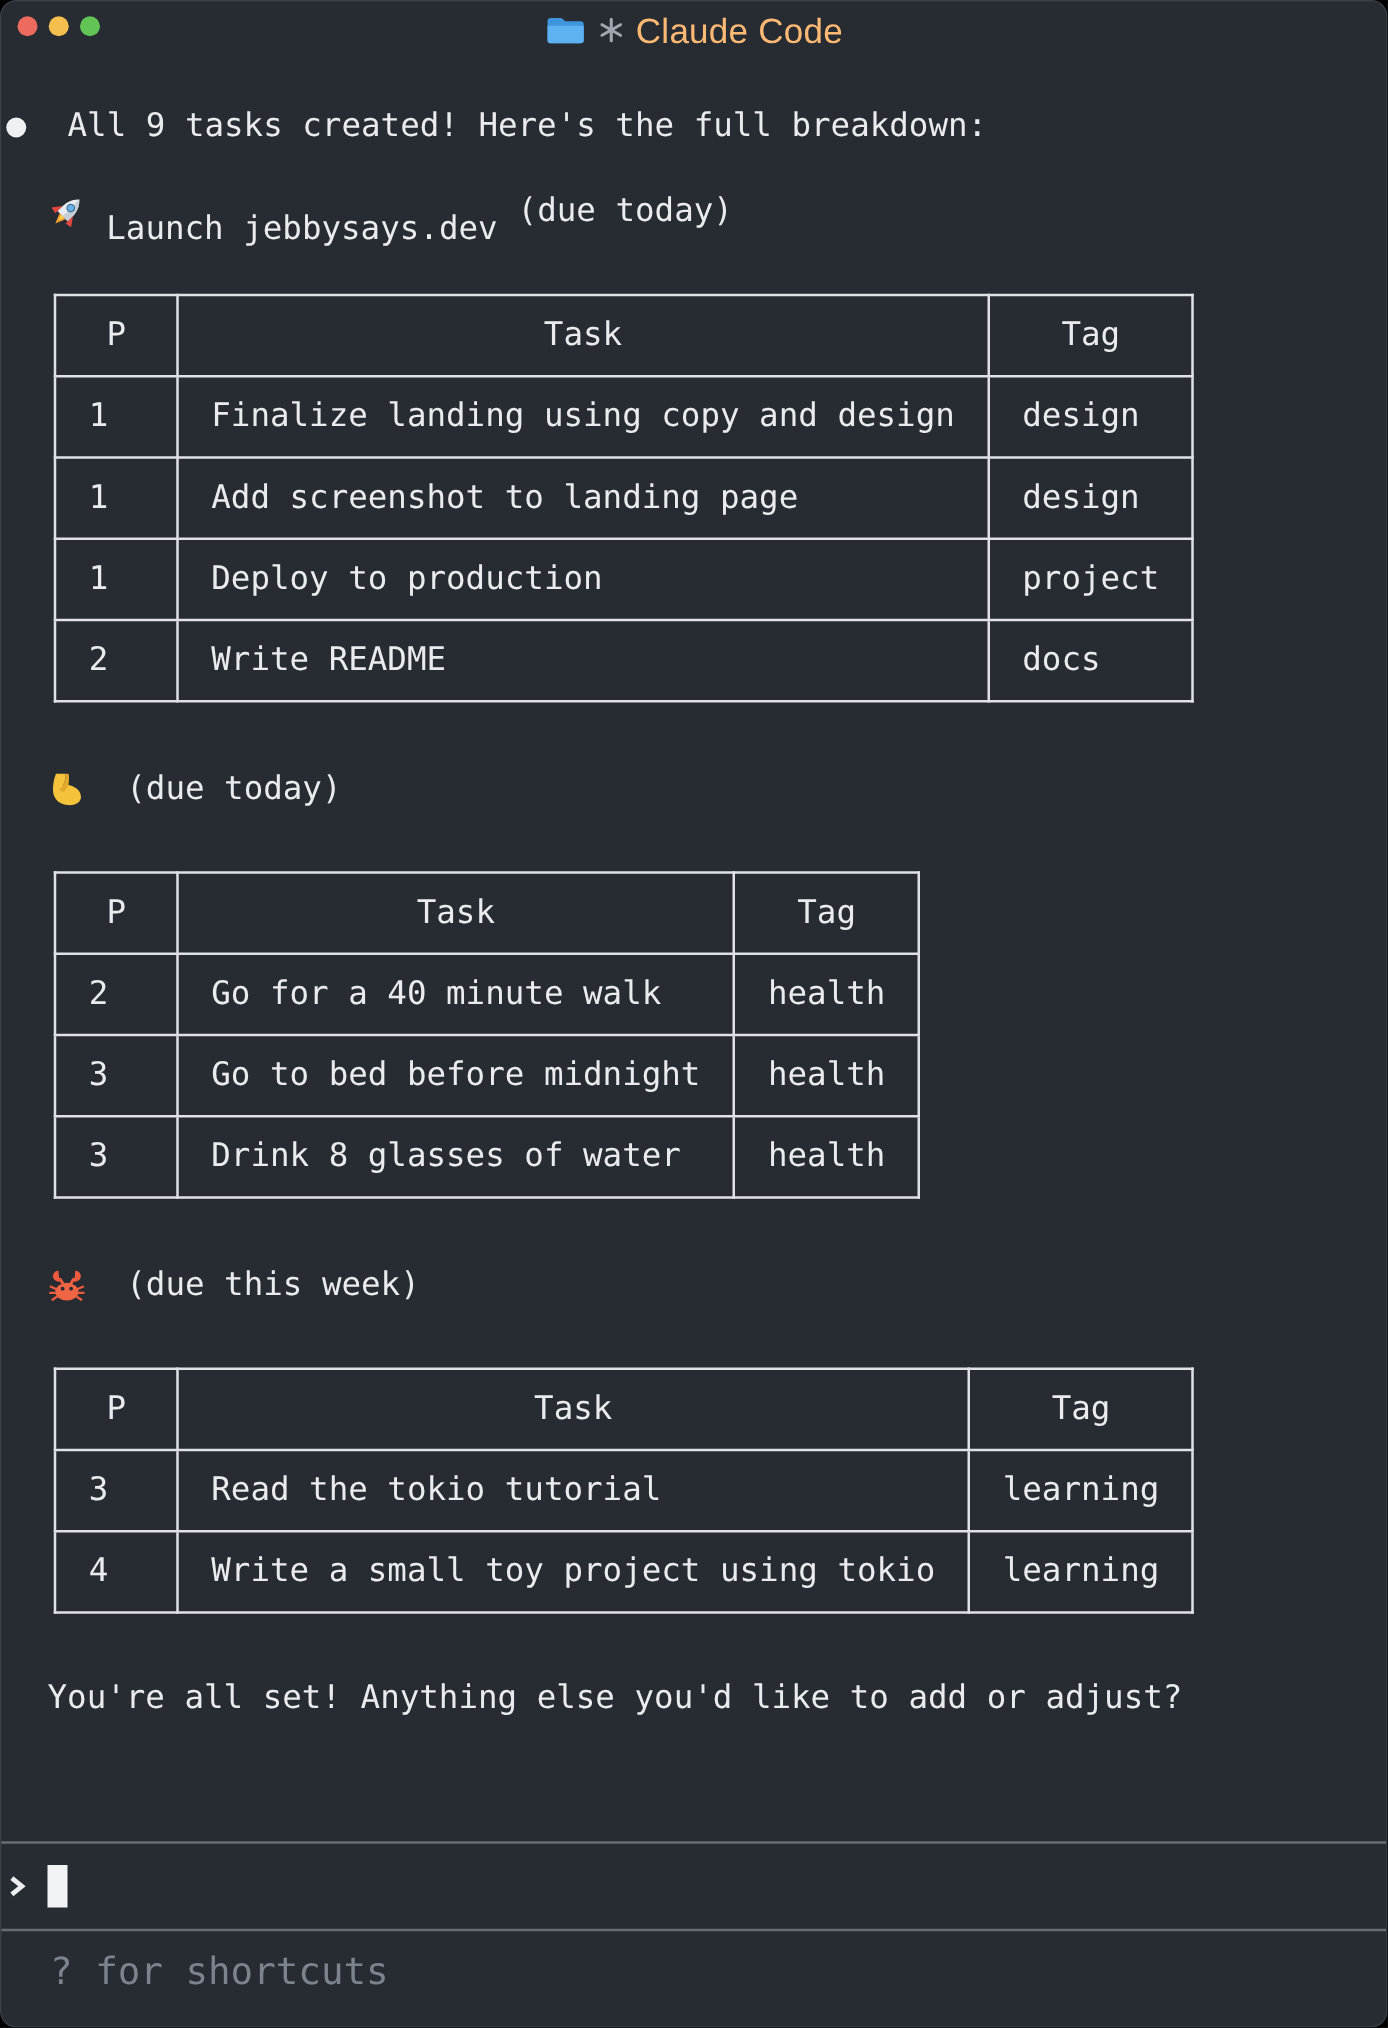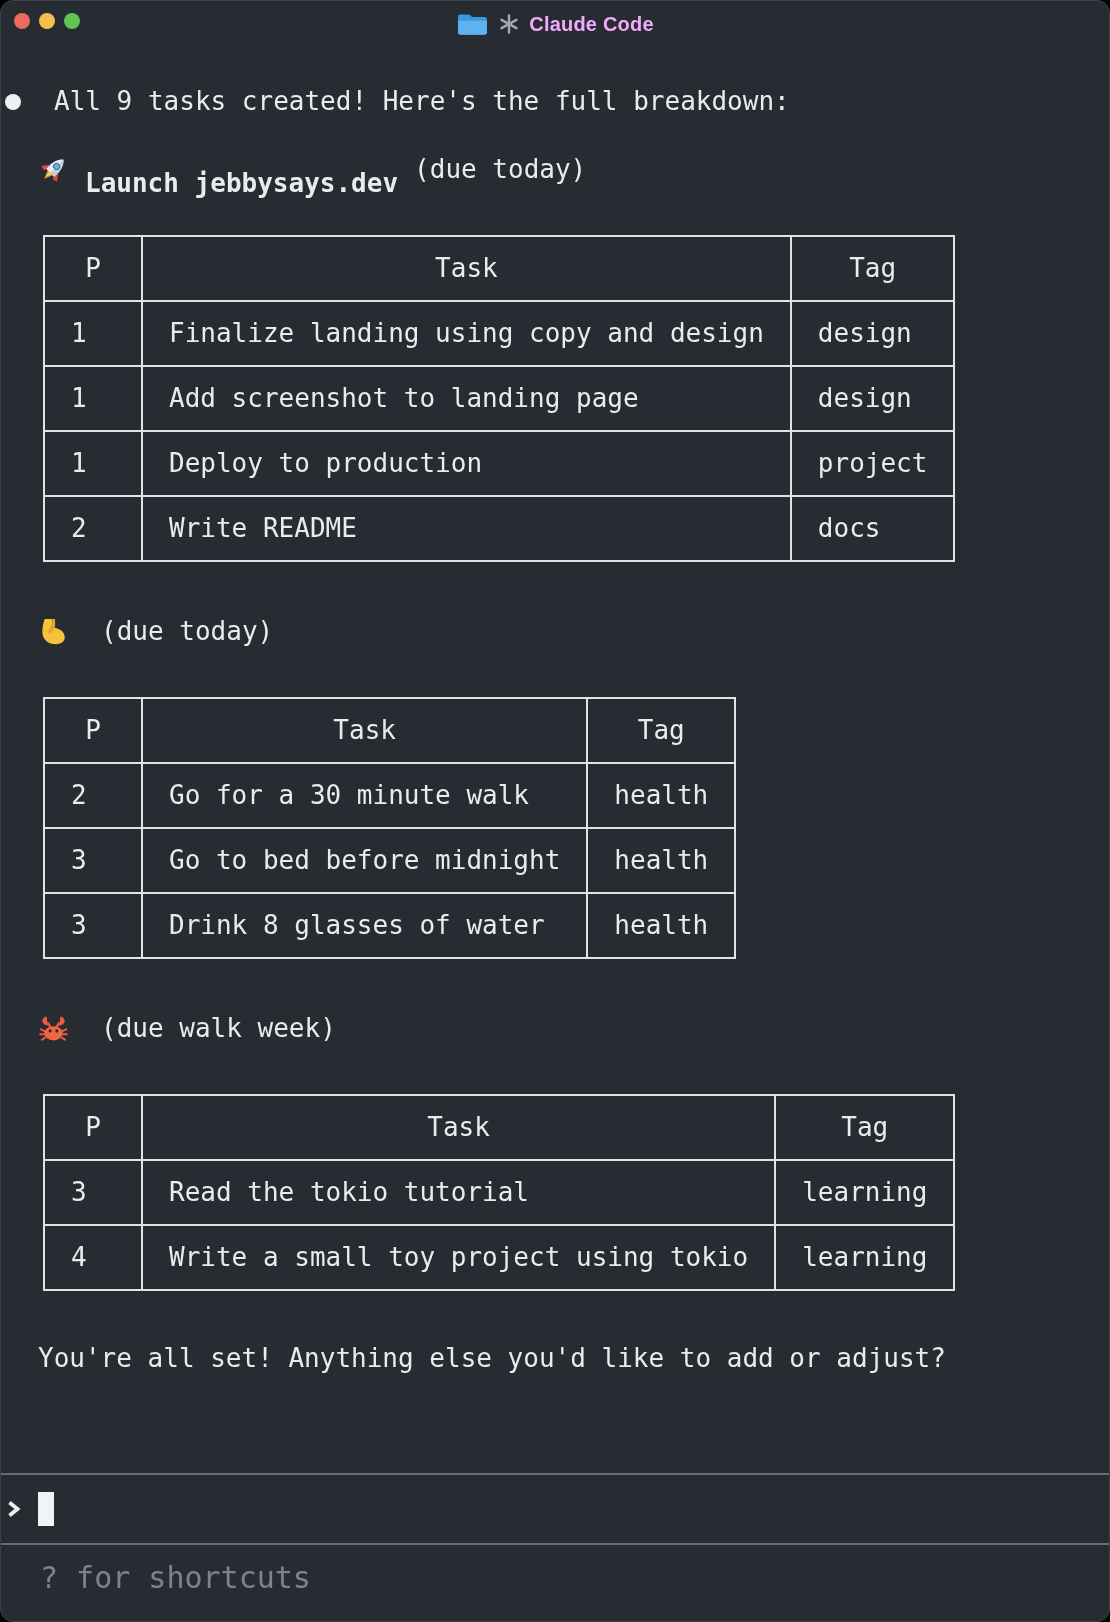--- a/index.html
+++ b/index.html
@@ -31,21 +31,21 @@
   .light { width: 16px; height: 16px; border-radius: 50%; display: inline-block; }
   .light.red    { background: #ec6a5e; }
   .light.yellow { background: #f4bf4f; }
   .light.green  { background: #61c454; }
   .title-group {
     display: flex; align-items: center; gap: 9px;
     margin-top: 4px;
   }
   .title-text {
     font-family: "Liberation Sans", "DejaVu Sans", sans-serif;
-    font-weight: 700; font-size: 20px; color: #f0abfc;
+    font-weight: 400; font-size: 28px; color: #fdba74;
     letter-spacing: 0.2px;
   }
   .folder-wrap svg { display: block; }
   .asterisk-wrap svg { display: block; }
   
   .message {
     margin: 42px 0 0 4px;
     display: flex; align-items: center; gap: 16px;
   }
   .bullet {
@@ -54,21 +54,21 @@
     margin-right: 17px; flex: 0 0 auto;
   }
   .section-header {
     margin-left: 37px;
     display: flex; align-items: center;
     height: 36px;
   }
   .task-section:first-child .section-header { margin-top: 33px; }
   .sec-icon { width: 31px; height: 31px; display: inline-flex; margin-right: 16px; flex: 0 0 auto; }
   .sec-icon svg { width: 31px; height: 31px; }
-  .sec-title { font-weight: 700; margin-top: 29px; }
+  .sec-title { font-weight: 400; margin-top: 29px; }
   .sec-due { margin-left: 16px; }
   table {
     border-collapse: collapse;
     margin: 48px 0 51px 42px;
   }
   th, td {
     border: 2px solid #dfe2e7;
     padding: 0 26px;
     font-size: 26px;
     font-weight: 400;
@@ -203,21 +203,21 @@
       <thead>
             <tr>
               <th>P</th>
               <th>Task</th>
               <th>Tag</th>
             </tr>
           </thead>
       <tbody>
             <tr>
               <td>2</td>
-              <td>Go for a 30 minute walk</td>
+              <td>Go for a 40 minute walk</td>
               <td>health</td>
             </tr>
             <tr>
               <td>3</td>
               <td>Go to bed before midnight</td>
               <td>health</td>
             </tr>
             <tr>
               <td>3</td>
               <td>Drink 8 glasses of water</td>
@@ -233,21 +233,21 @@
             <svg viewBox="0 0 32 32">
               <path d="M9 3.5 a4.6 4.6 0 1 0 3.2 8 L9.6 9.4 Z" fill="#ec5b3f"></path>
               <path d="M23 3.5 a4.6 4.6 0 1 1 -3.2 8 L22.4 9.4 Z" fill="#ec5b3f"></path>
               <path d="M10 10 L13.5 15.5 M22 10 L18.5 15.5" stroke="#ec5b3f" stroke-width="2.4" fill="none"></path>
               <path d="M7.5 19 L2 16.5 M7 22 L1.5 22 M8 25 L3.5 28 M24.5 19 L30 16.5 M25 22 L30.5 22 M24 25 L28.5 28" stroke="#ec5b3f" stroke-width="2" fill="none"></path>
               <ellipse cx="16" cy="21" rx="9.5" ry="7.3" fill="#f06543"></ellipse>
               <circle cx="12.5" cy="18.5" r="1.6" fill="#272b32"></circle>
               <circle cx="19.5" cy="18.5" r="1.6" fill="#272b32"></circle>
             </svg>
           </span>
-      <span class="sec-due">(due walk week)</span>
+      <span class="sec-due">(due this week)</span>
     </div>
     <table>
       <thead>
             <tr>
               <th>P</th>
               <th>Task</th>
               <th>Tag</th>
             </tr>
           </thead>
       <tbody>

